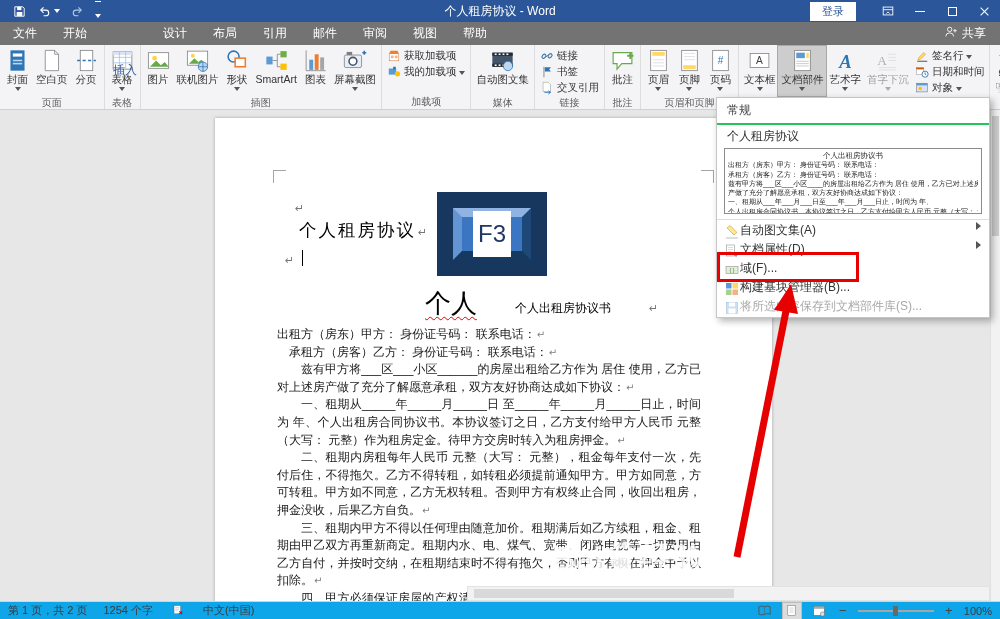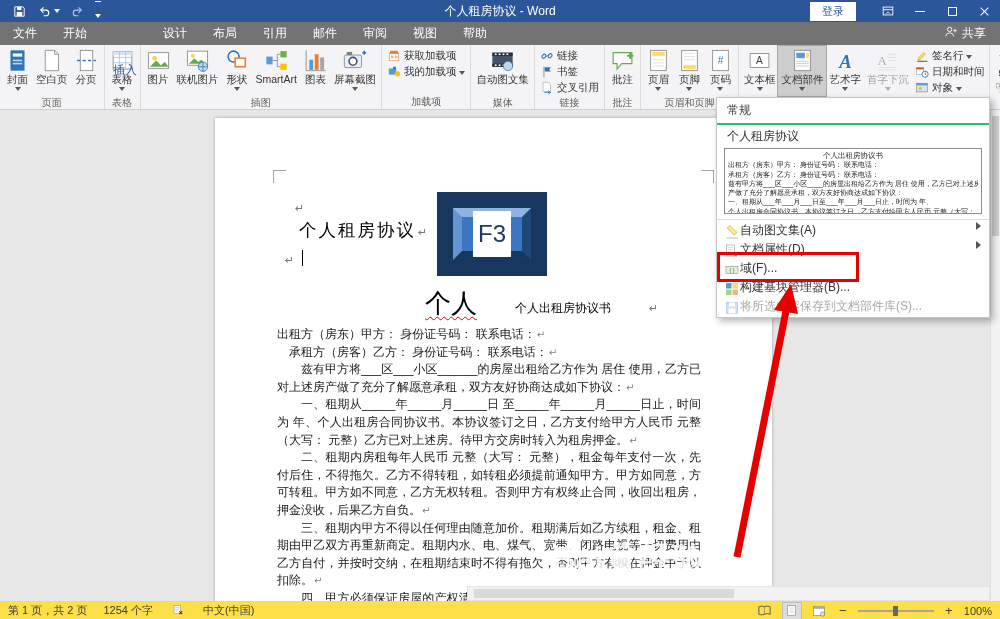--- a/index.html
+++ b/index.html
@@ -90,21 +90,21 @@
 .qp-item{display:flex;height:19px;padding:0 8px 0 7px;gap:0;white-space:nowrap;cursor:default;}
 .qp-item.disabled{color:#a8a8a8;}
 .qp-item.disabled svg{opacity:.5;}
 .qp-sub{margin-left:auto;width:0;height:0;border-top:4px solid transparent;border-bottom:4px solid transparent;border-left:5px solid #555;}
 
 
 .red-rect{position:absolute;left:717px;top:252px;width:142px;height:30px;border:3px solid #e60000;z-index:65;pointer-events:none;}
 .annot-arrow{position:absolute;left:0;top:0;z-index:70;pointer-events:none;}
 
 
-.statusbar{position:absolute;bottom:0;left:0;right:0;height:18px;background:#fde047;border-top:1px solid #d4d4d4;display:flex;align-items:center;font-size:11px;color:#3b3b3b;z-index:40;}
+.statusbar{position:absolute;bottom:0;left:0;right:0;height:18px;background:#0ea5e9;border-top:1px solid #d4d4d4;display:flex;align-items:center;font-size:11px;color:#3b3b3b;z-index:40;}
 .sb-left{display:flex;align-items:center;gap:16px;padding-left:8px;}
 .sb-right{margin-left:auto;display:flex;align-items:center;gap:9px;padding-right:8px;}
 .sbicon{display:inline-flex;align-items:center;justify-content:center;width:18px;height:16px;}
 .sbicon.active{background:#dcdcdc;outline:1px solid #bdbdbd;}
 .zoomtrack{position:relative;width:76px;height:2px;background:#a6a6a6;display:inline-block;}
 .zoomthumb{position:absolute;left:35px;top:-4px;width:5px;height:10px;background:#686868;}
 .zbtn{font-size:13px;color:#444;width:12px;text-align:center;}
 </style>
 </head>
 <body>
@@ -574,21 +574,21 @@
         </div>
       </div>
       <div class="doc-subtitle">
         <span class="sub-big">个人</span>
         <span class="sub-small">个人出租房协议书</span>
       </div>
       <div class="paras">
           <p class="docp">出租方（房东）甲方：  身份证号码：  联系电话：</p>
           <p class="docp">承租方（房客）乙方：  身份证号码：  联系电话：</p>
           <p class="docp">兹有甲方将___区___小区______的房屋出租给乙方作为 居住 使用，乙方已对上述房产做了充分了解愿意承租，双方友好协商达成如下协议：</p>
-          <p class="docp">一、租期从_____年_____月_____日 至_____年_____月_____日止，时间为 年、个人出租房合同协议书。本协议签订之日，乙方支付给甲方人民币 元整（大写： 元整）乙方已对上述房。待甲方交房时转入为租房押金。</p>
+          <p class="docp">一、租期从_____年_____月_____日 至_____年_____月_____日止，时间为 年、个人出租房合同协议书。本协议签订之日，乙方支付给甲方人民币 元整（大写： 元整）作为租房定金。待甲方交房时转入为租房押金。</p>
           <p class="docp">二、租期内房租每年人民币 元整（大写： 元整），租金每年支付一次，先付后住，不得拖欠。乙方不得转租，如转租必须提前通知甲方。甲方如同意，方可转租。甲方如不同意，乙方无权转租。否则甲方有权终止合同，收回出租房，押金没收，后果乙方自负。</p>
           <p class="docp">三、租期内甲方不得以任何理由随意加价。租期满后如乙方续租，租金、租期由甲乙双方再重新商定。租期内水、电、煤气、宽带、闭路电视等一切费用由乙方自付，并按时交纳，在租期结束时不得有拖欠，否则甲方有权在押金中予以扣除。</p>
           <p class="docp">四、甲方必须保证房屋的产权清楚并负责缴纳采暖费及物业管理费，并在移交房屋是保证水、电、燃气等费用没有拖欠。如发生房屋产权纠纷事件，由甲方解决，乙方概不负责。因此给乙方造成的经济损失由甲方承担。</p>
         </div>
     </div>
 
     <div class="watermark">
       <div class="wm-brand">
         <span>Bai</span>
         <span><svg width="36" height="36" viewBox="0 0 34 34">

